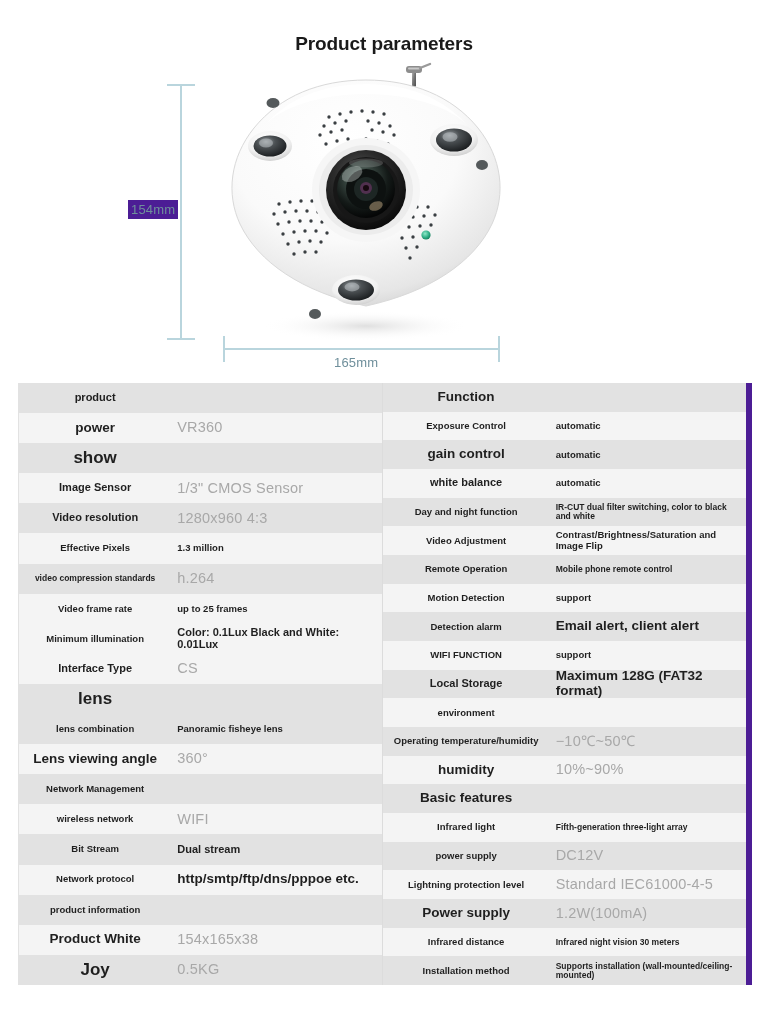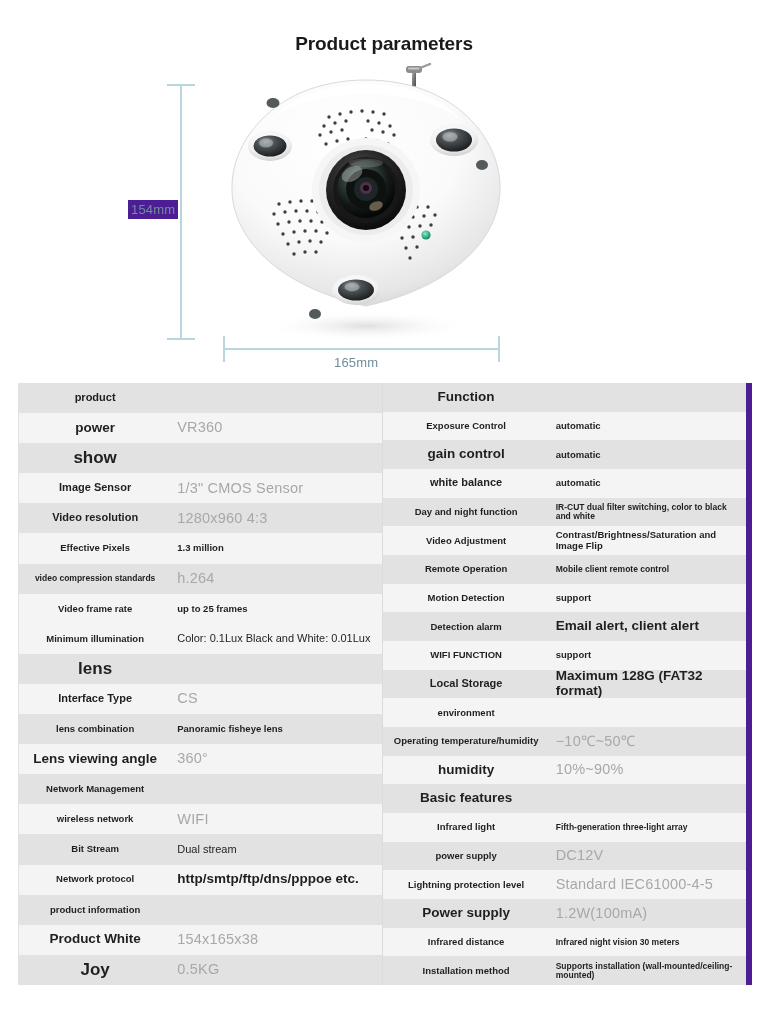--- a/index.html
+++ b/index.html
@@ -165,21 +165,21 @@
   
   .lbl-xs { font-size: 8.5px; font-weight: bold; }
   .lbl-sm { font-size: 9.5px; font-weight: bold; }
   .lbl-md { font-size: 11px;  font-weight: bold; }
   .lbl-lg { font-size: 13.5px; font-weight: bold; }
   .lbl-xl { font-size: 17px;  font-weight: bold; }
 
   
   .val-xs { font-size: 8.5px;  font-weight: bold; color: #1f1f1f; }
   .val-sm { font-size: 9.5px;  font-weight: bold; color: #1f1f1f; }
-  .val-md { font-size: 11px;   font-weight: normal; color: #1f1f1f; }
+  .val-md { font-size: 11px;   font-weight: bold; color: #1f1f1f; }
   .val-lg { font-size: 13.5px; font-weight: bold; color: #1f1f1f; }
   .val-grey-md { font-size: 13px;   color: #a8a8a8; letter-spacing: 0.2px; }
   .val-grey-lg { font-size: 14.5px; color: #a8a8a8; letter-spacing: 0.2px; }
 
   .cell-label.wide { width: 46%; }
   .cell-value.narrow { width: 54%; }
 </style>
 </head>
 <body>
 
@@ -420,28 +420,28 @@
           <div class="cell-value val-grey-lg">h.264</div>
         </div>
         <div class="spec-row even">
           <div class="cell-label lbl-sm">Video frame rate</div>
           <div class="cell-value val-sm">up to 25 frames</div>
         </div>
         <div class="spec-row even">
           <div class="cell-label lbl-sm">Minimum illumination</div>
           <div class="cell-value val-md">Color: 0.1Lux Black and White: 0.01Lux</div>
         </div>
+        <div class="spec-row even">
+          <div class="cell-label lbl-md">Interface Type</div>
+          <div class="cell-value val-grey-lg">CS</div>
+        </div>
         <div class="spec-row odd">
           <div class="cell-label lbl-xl">lens</div>
           <div class="cell-value val-md"></div>
         </div>
-        <div class="spec-row even">
-          <div class="cell-label lbl-md">Interface Type</div>
-          <div class="cell-value val-grey-lg">CS</div>
-        </div>
         <div class="spec-row odd">
           <div class="cell-label lbl-sm">lens combination</div>
           <div class="cell-value val-sm">Panoramic fisheye lens</div>
         </div>
         <div class="spec-row even">
           <div class="cell-label lbl-lg">Lens viewing angle</div>
           <div class="cell-value val-grey-lg">360°</div>
         </div>
         <div class="spec-row odd">
           <div class="cell-label lbl-sm">Network Management</div>
@@ -492,21 +492,21 @@
         <div class="spec-row odd">
           <div class="cell-label lbl-sm wide">Day and night function</div>
           <div class="cell-value val-xs narrow">IR-CUT dual filter switching, color to black and white</div>
         </div>
         <div class="spec-row even">
           <div class="cell-label lbl-sm wide">Video Adjustment</div>
           <div class="cell-value val-sm narrow">Contrast/Brightness/Saturation and Image Flip</div>
         </div>
         <div class="spec-row odd">
           <div class="cell-label lbl-sm wide">Remote Operation</div>
-          <div class="cell-value val-xs narrow">Mobile client remote control</div>
+          <div class="cell-value val-xs narrow">Mobile phone remote control</div>
         </div>
         <div class="spec-row even">
           <div class="cell-label lbl-sm wide">Motion Detection</div>
           <div class="cell-value val-sm narrow">support</div>
         </div>
         <div class="spec-row odd">
           <div class="cell-label lbl-sm wide">Detection alarm</div>
           <div class="cell-value val-lg narrow">Email alert, client alert</div>
         </div>
         <div class="spec-row even">

